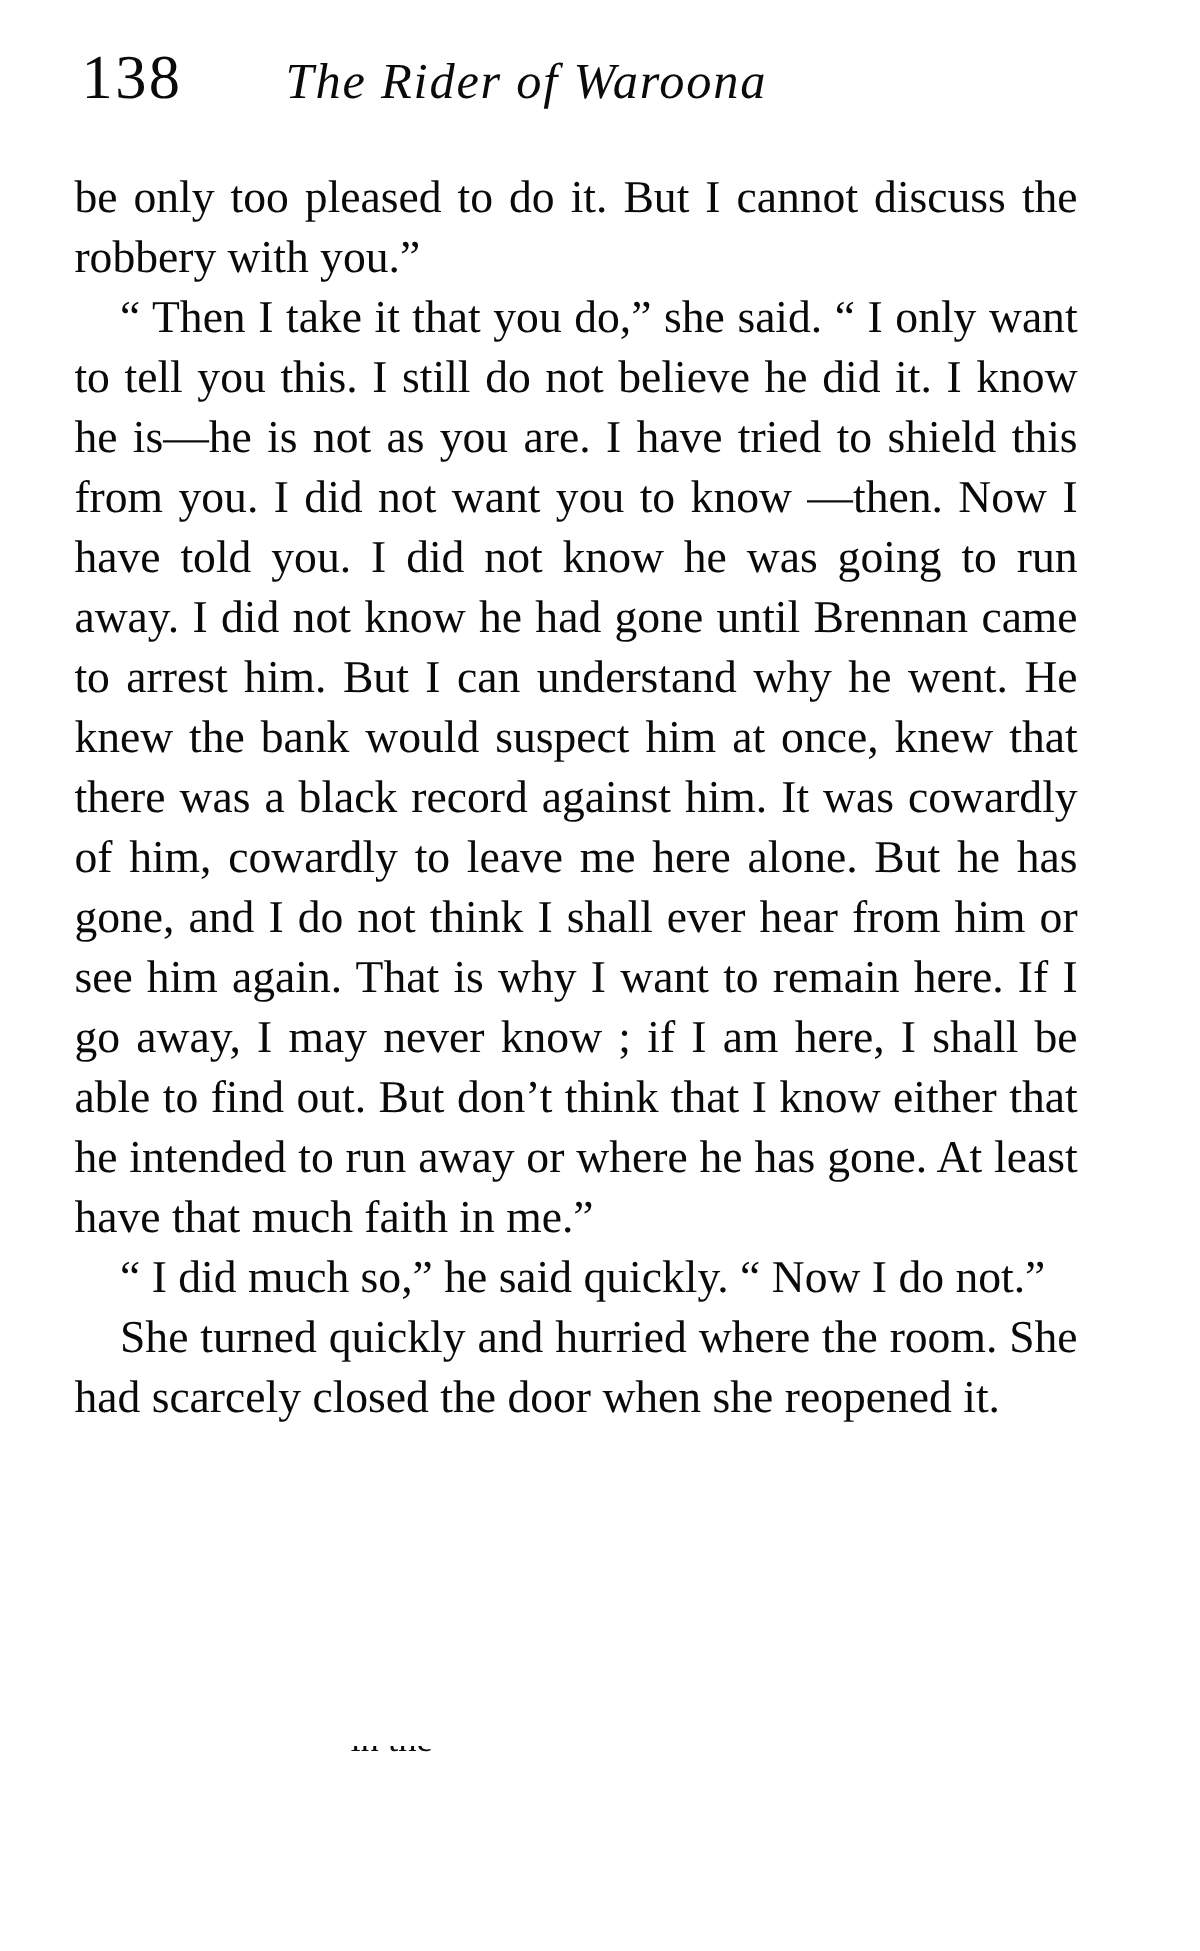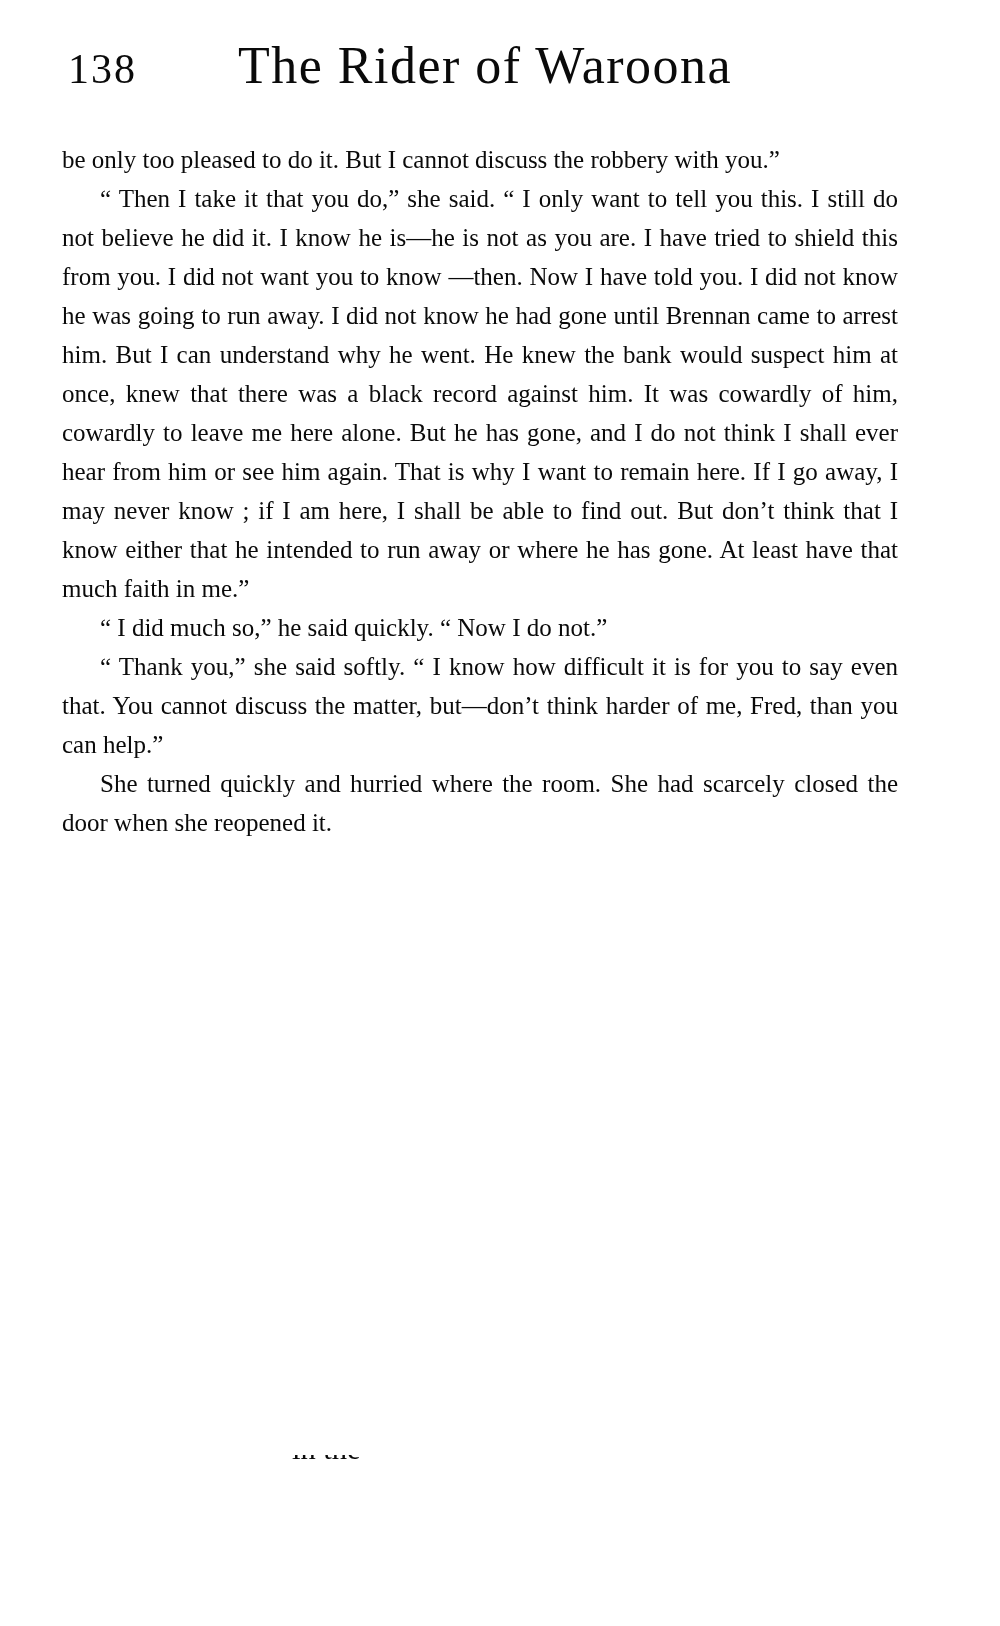--- a/index.html
+++ b/index.html
@@ -23,37 +23,38 @@
     position: relative;
   }
   .running-head {
     display: flex;
     align-items: baseline;
     margin: 0 0 30px 0;
     height: 70px;
   }
   .folio {
     font-family: "Liberation Serif", serif;
-    font-size: 42px;
+    font-size: 52px;
     letter-spacing: 2px;
     width: 170px;
     flex: 0 0 170px;
     line-height: 1;
     padding-left: 6px;
   }
   .head-title {
     font-family: "Liberation Serif", serif;
-    font-size: 52px;
+    font-size: 42px;
     letter-spacing: 1.5px;
     line-height: 1;
     white-space: nowrap;
+    font-style: italic;
   }
   .body-text {
-    font-size: 25px;
-    line-height: 39px;
+    font-size: 38px;
+    line-height: 50px;
     text-align: justify;
     text-justify: inter-word;
     -webkit-hyphens: none;
     hyphens: none;
     width: 836px;
   }
   .body-text p {
     margin: 0;
     text-indent: 0;
   }
@@ -90,21 +91,20 @@
 
   <div class="running-head">
     <div class="folio">138</div>
     <div class="head-title">The Rider of Waroona</div>
   </div>
 
   <div class="body-text">
     <p>be only too pleased to do it.   But I cannot discuss the robbery with you.”</p>
     <p class="indent">“ Then I take it that you do,” she said.   “ I only want to tell you this.   I still do not believe he did it.   I know he is—he is not as you are.   I have tried to shield this from you.   I did not want you to know —then.   Now I have told you.   I did not know he was going to run away.   I did not know he had gone until Brennan came to arrest him.   But I can understand why he went.   He knew the bank would suspect him at once, knew that there was a black record against him.   It was cowardly of him, cowardly to leave me here alone.   But he has gone, and I do not think I shall ever hear from him or see him again.   That is why I want to remain here.   If I go away, I may never know ; if I am here, I shall be able to find out.   But don’t think that I know either that he intended to run away or where he has gone.   At least have that much faith in me.”</p>
     <p class="indent">“ I did much so,” he said quickly.   “ Now I do not.”</p>
-    <p class="indent">“ Thank you,” she said softly.   “ I know how difficult it is for you to say even that.   You cannot discuss the matter, but—don’t think harder of me, Fred, than you can help.”</p>
     <p class="indent">She turned quickly and hurried where the room. She had scarcely closed the door when she reopened it.</p>
   </div>
 
   <div class="bottom-fragment">
     <div class="frag-text">
       <div class="frag-inner">
         <span>in the</span>
 
       </div>
     </div>

